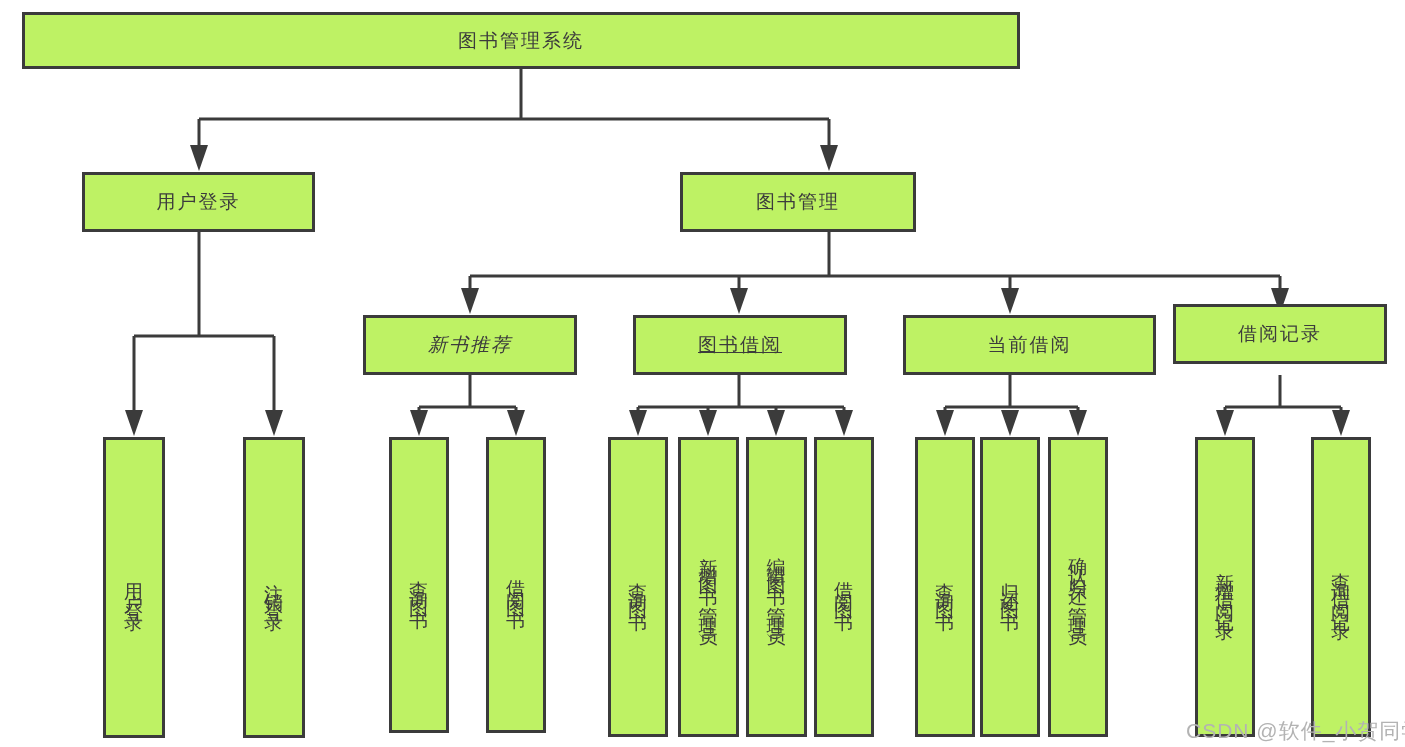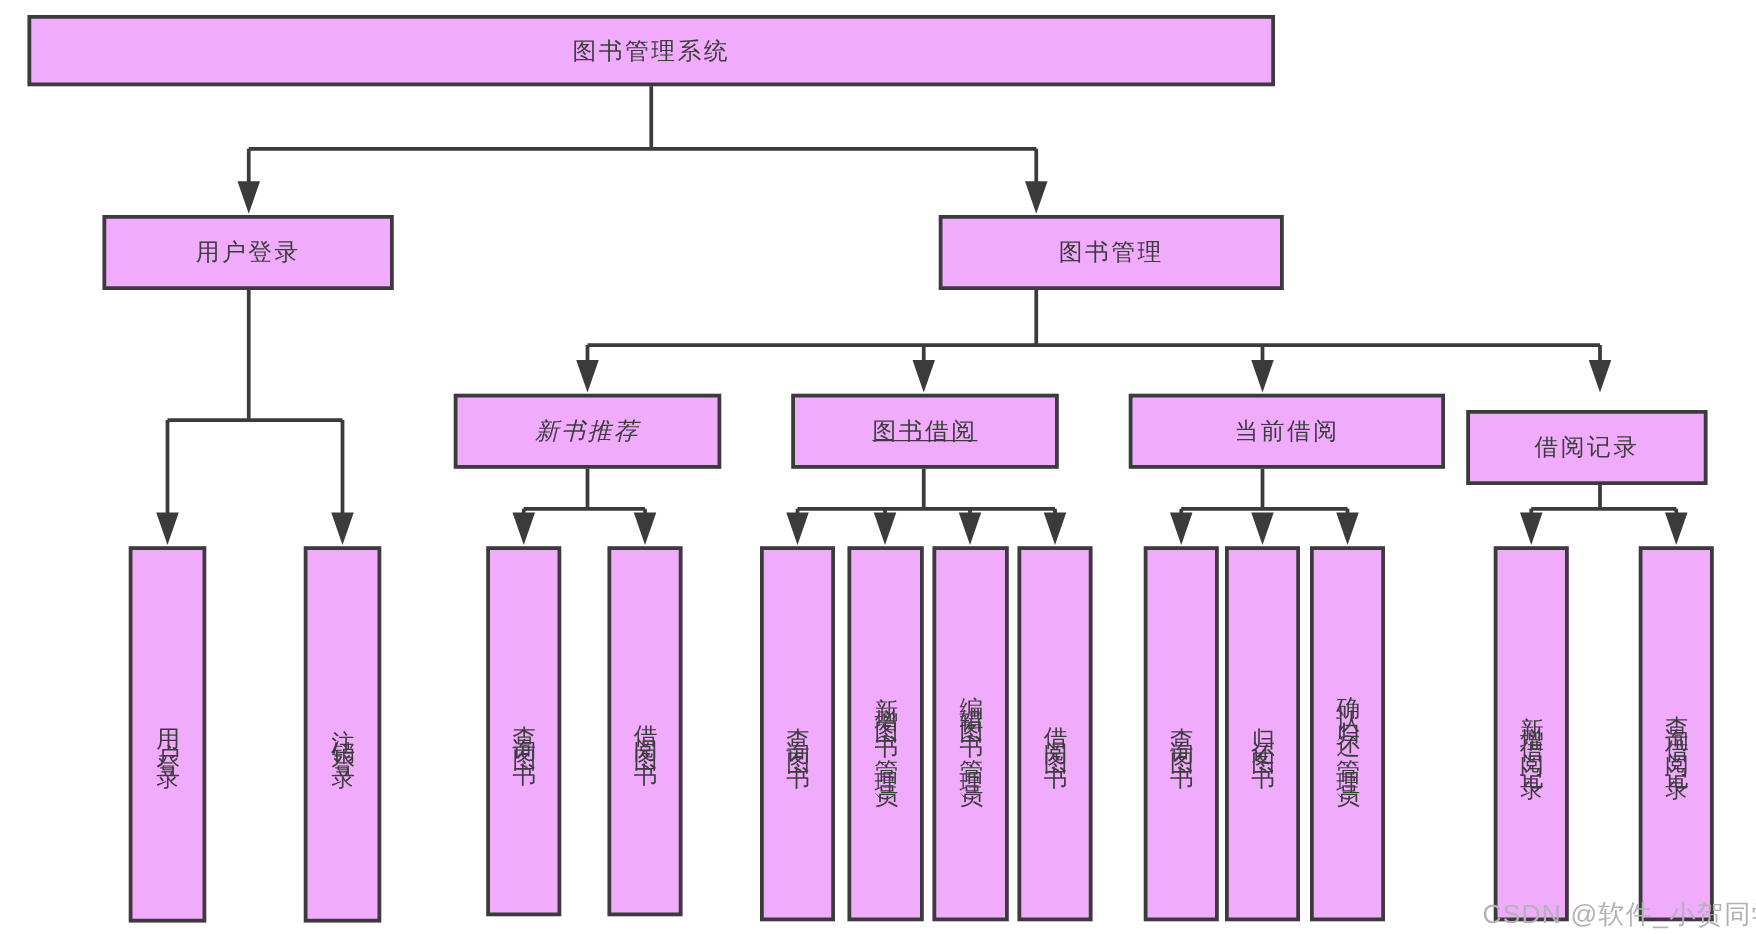--- a/index.html
+++ b/index.html
@@ -28,21 +28,21 @@
     fill: none;
   }
   .connectors path.arrowhead {
     stroke: none;
     fill: #3b3b3b;
   }
   .node {
     position: absolute;
     box-sizing: border-box;
     border: 3px solid #3b3b3b;
-    background: #f0abfc;
+    background: #bef264;
     display: flex;
     align-items: center;
     justify-content: center;
     color: #3c3c3c;
     font-size: 19px;
     letter-spacing: 2px;
     text-align: center;
   }
   .v-node {
     letter-spacing: 0;
@@ -119,34 +119,34 @@
     </g>
   </svg>
 
   <div class="node" style="left:22px; top:12px; width:998px; height:57px;">
     <span>图书管理系统</span>
   </div>
 
   <div class="node" style="left:82px; top:172px; width:233px; height:60px;">
     <span>用户登录</span>
   </div>
-  <div class="node" style="left:751px; top:172px; width:276px; height:60px;">
+  <div class="node" style="left:680px; top:172px; width:236px; height:60px;">
     <span>图书管理</span>
   </div>
 
   <div class="node" style="left:363px; top:315px; width:214px; height:60px;font-style:italic;">
     <span>新书推荐</span>
   </div>
   <div class="node" style="left:633px; top:315px; width:214px; height:60px;text-decoration:underline;">
     <span>图书借阅</span>
   </div>
   <div class="node" style="left:903px; top:315px; width:253px; height:60px;">
     <span>当前借阅</span>
   </div>
-  <div class="node" style="left:1173px; top:328px; width:193px; height:60px;font-family:Liberation Mono, monospace;">
+  <div class="node" style="left:1173px; top:304px; width:214px; height:60px;font-family:Liberation Mono, monospace;">
     <span>借阅记录</span>
   </div>
 
   <div class="node v-node" style="left:103px; top:437px; width:62px; height:301px;">
     <span class="v-label">用户登录</span>
   </div>
   <div class="node v-node" style="left:243px; top:437px; width:62px; height:301px;">
     <span class="v-label">注销登录</span>
   </div>
 

